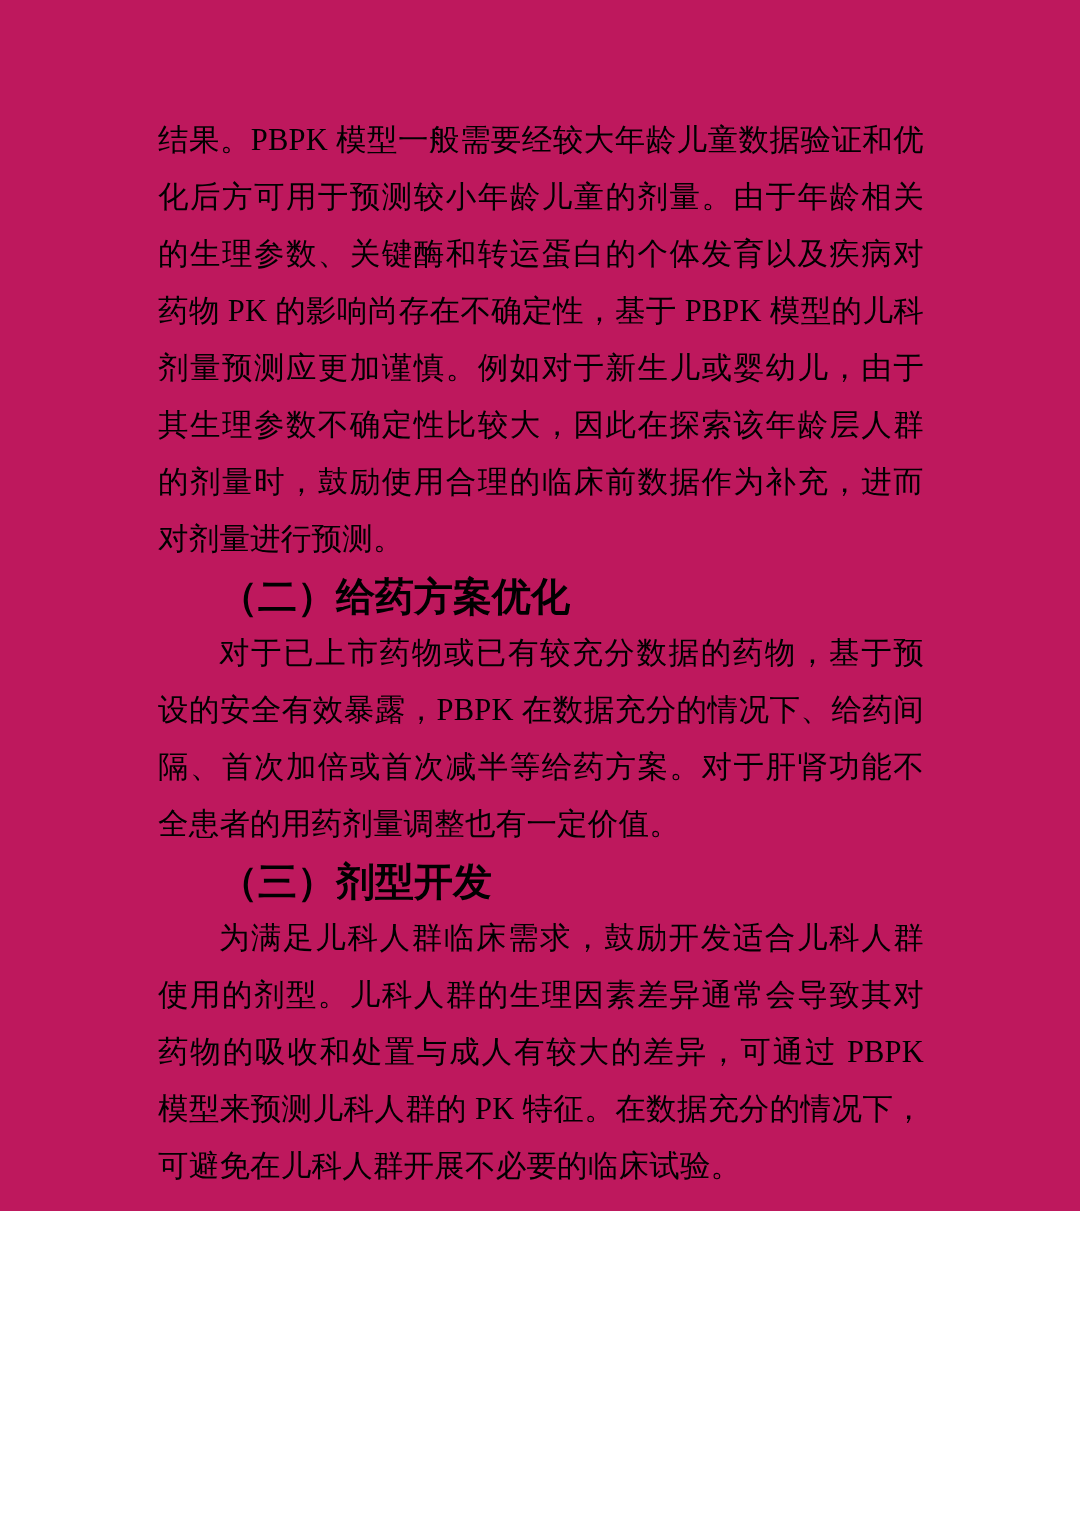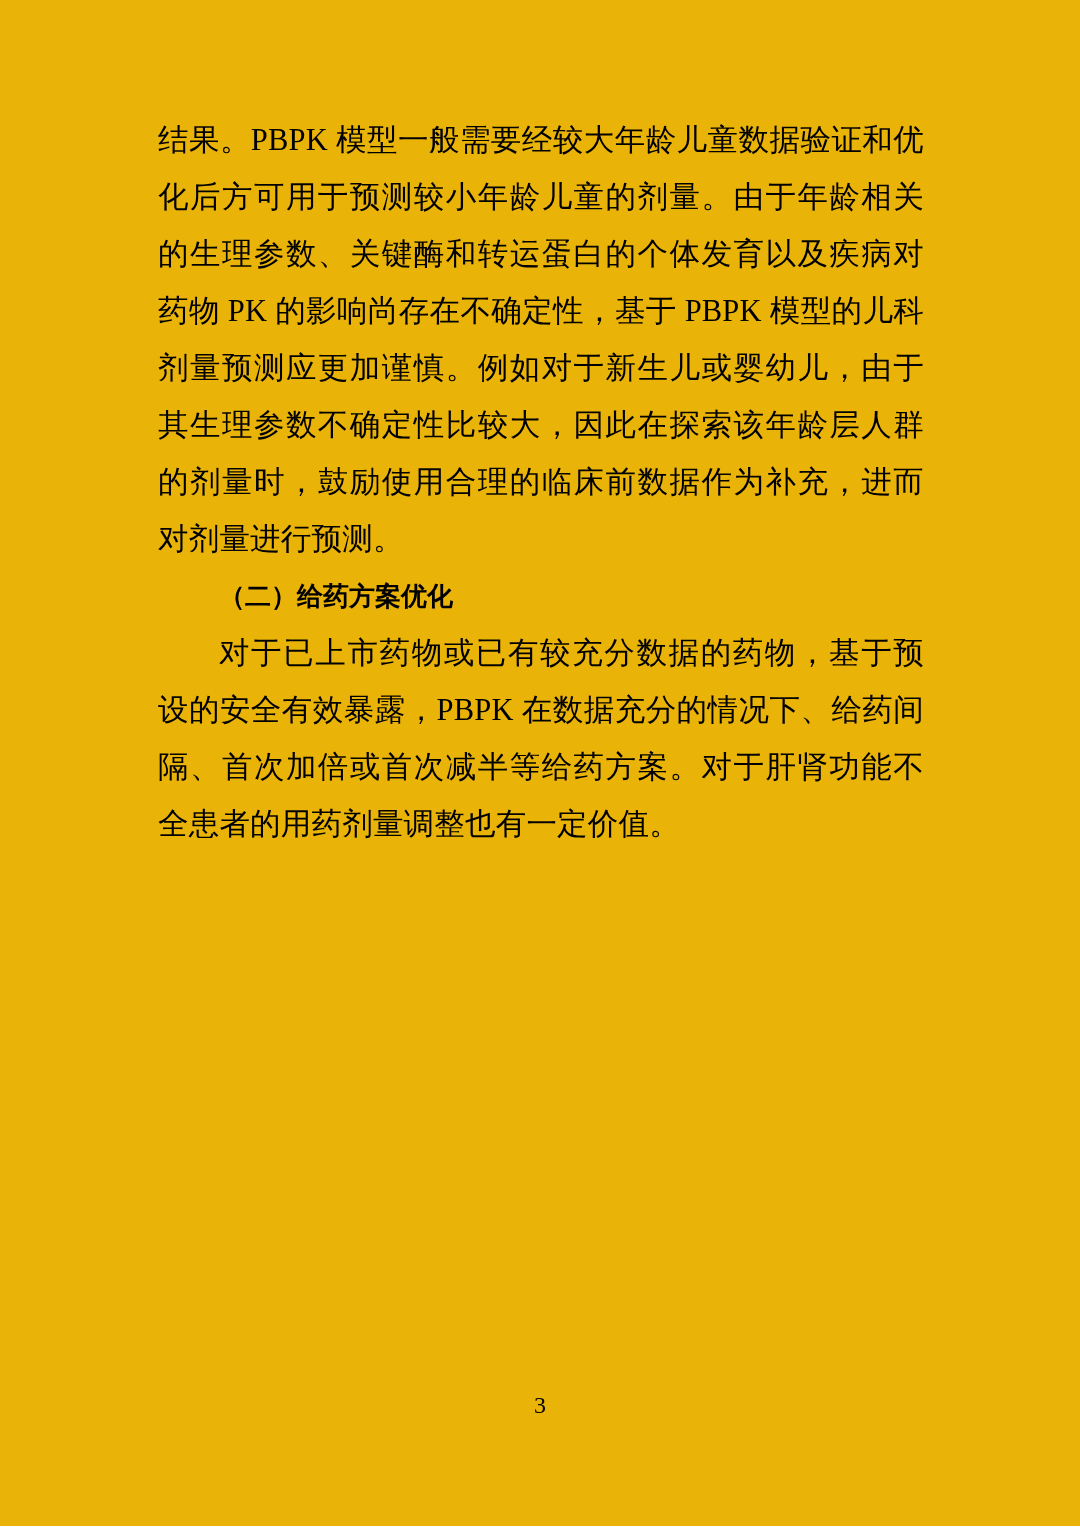--- a/index.html
+++ b/index.html
@@ -3,22 +3,22 @@
 <meta charset="utf-8">
 <style>
   html, body {
     margin: 0;
     padding: 0;
     background: #ffffff;
   }
   .page {
     position: relative;
     width: 1080px;
-    height: 1526px;
-    background: #eab308;
+    height: 1211px;
+    background: #be185d;
     box-sizing: border-box;
     font-family: "Liberation Serif", "DejaVu Serif", serif;
     color: #000000;
     overflow: hidden;
   }
   .content {
     position: absolute;
     left: 158px;
     top: 112px;
     width: 766px;
@@ -29,21 +29,21 @@
     text-align: justify;
     text-justify: inter-ideograph;
     margin: 0 0 0 0;
     letter-spacing: 0.2px;
     font-family: "Liberation Serif", "DejaVu Serif", serif;
   }
   .para.indent {
     text-indent: 61px;
   }
   .heading {
-    font-size: 26px;
+    font-size: 39px;
     line-height: 57px;
     text-indent: 61px;
     font-weight: bold;
     margin: 0;
     font-family: "Liberation Serif", "DejaVu Serif", serif;
   }
   .page-number {
     position: absolute;
     left: 0;
     right: 0;
@@ -55,15 +55,17 @@
   }
 </style>
 </head>
 <body>
 
 <div class="page">
   <div class="content">
     <p class="para">结果。PBPK 模型一般需要经较大年龄儿童数据验证和优化后方可用于预测较小年龄儿童的剂量。由于年龄相关的生理参数、关键酶和转运蛋白的个体发育以及疾病对药物 PK 的影响尚存在不确定性，基于 PBPK 模型的儿科剂量预测应更加谨慎。例如对于新生儿或婴幼儿，由于其生理参数不确定性比较大，因此在探索该年龄层人群的剂量时，鼓励使用合理的临床前数据作为补充，进而对剂量进行预测。</p>
     <p class="heading">（二）给药方案优化</p>
     <p class="para indent">对于已上市药物或已有较充分数据的药物，基于预设的安全有效暴露，PBPK 在数据充分的情况下、给药间隔、首次加倍或首次减半等给药方案。对于肝肾功能不全患者的用药剂量调整也有一定价值。</p>
+    <p class="heading">（三）剂型开发</p>
+    <p class="para indent">为满足儿科人群临床需求，鼓励开发适合儿科人群使用的剂型。儿科人群的生理因素差异通常会导致其对药物的吸收和处置与成人有较大的差异，可通过 PBPK 模型来预测儿科人群的 PK 特征。在数据充分的情况下，可避免在儿科人群开展不必要的临床试验。</p>
   </div>
   <div class="page-number">3</div>
 </div>
 
 </body></html>

